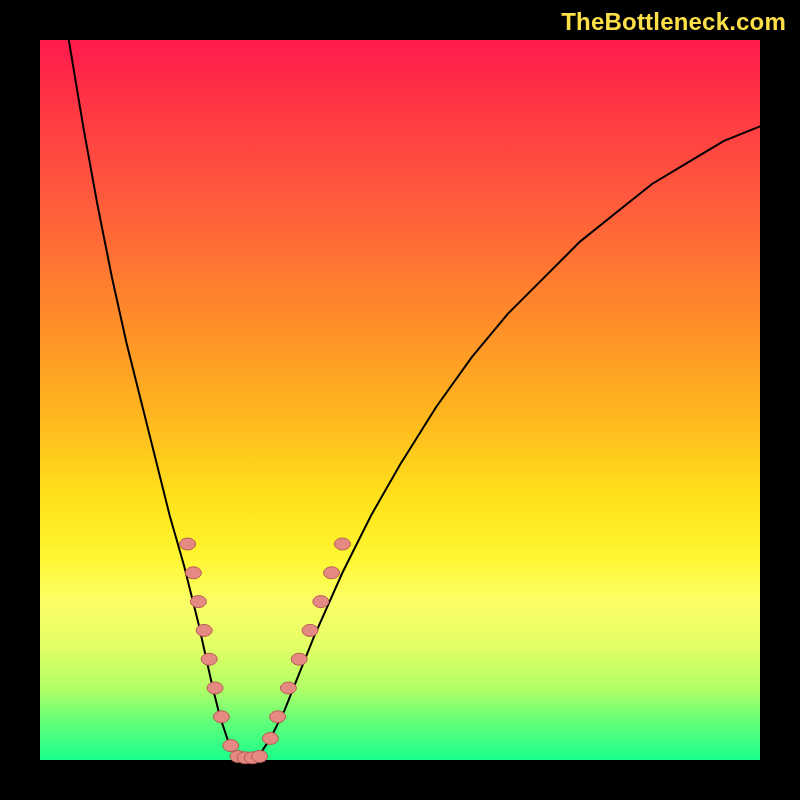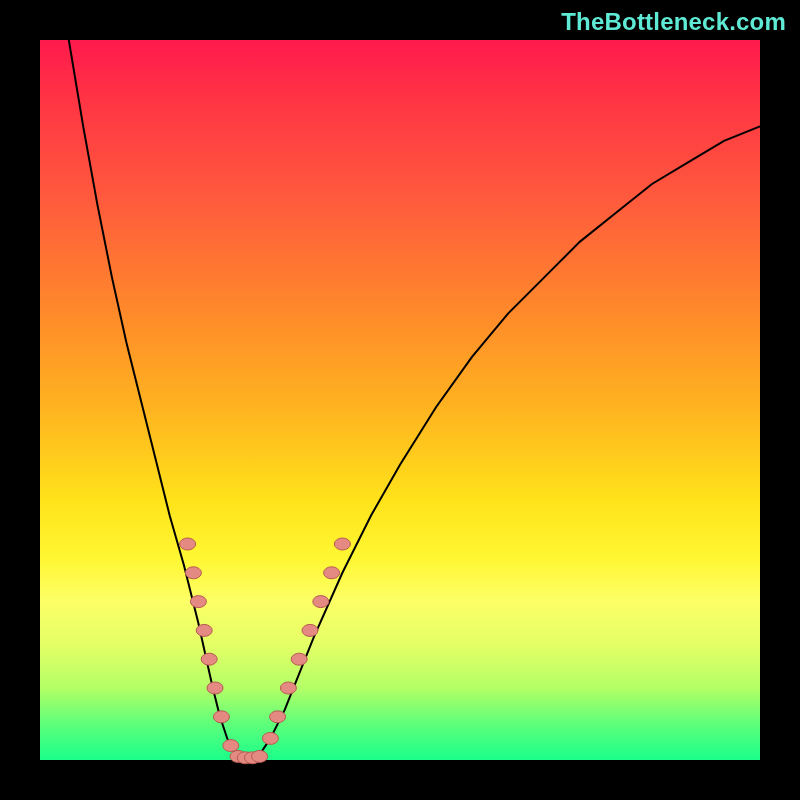--- a/index.html
+++ b/index.html
@@ -30,21 +30,21 @@
       #b3ff66 90%,
       #5eff7a 95%,
       #1aff8a 100%);
   }
   .watermark {
     position: absolute;
     top: 8px;
     right: 14px;
     font-size: 24px;
     font-weight: 600;
-    color: #5eead4;
+    color: #fde047;
     letter-spacing: 0.2px;
   }
   svg.plot {
     position: absolute;
     left: 0;
     top: 0;
     width: 720px;
     height: 720px;
     overflow: visible;
   }

